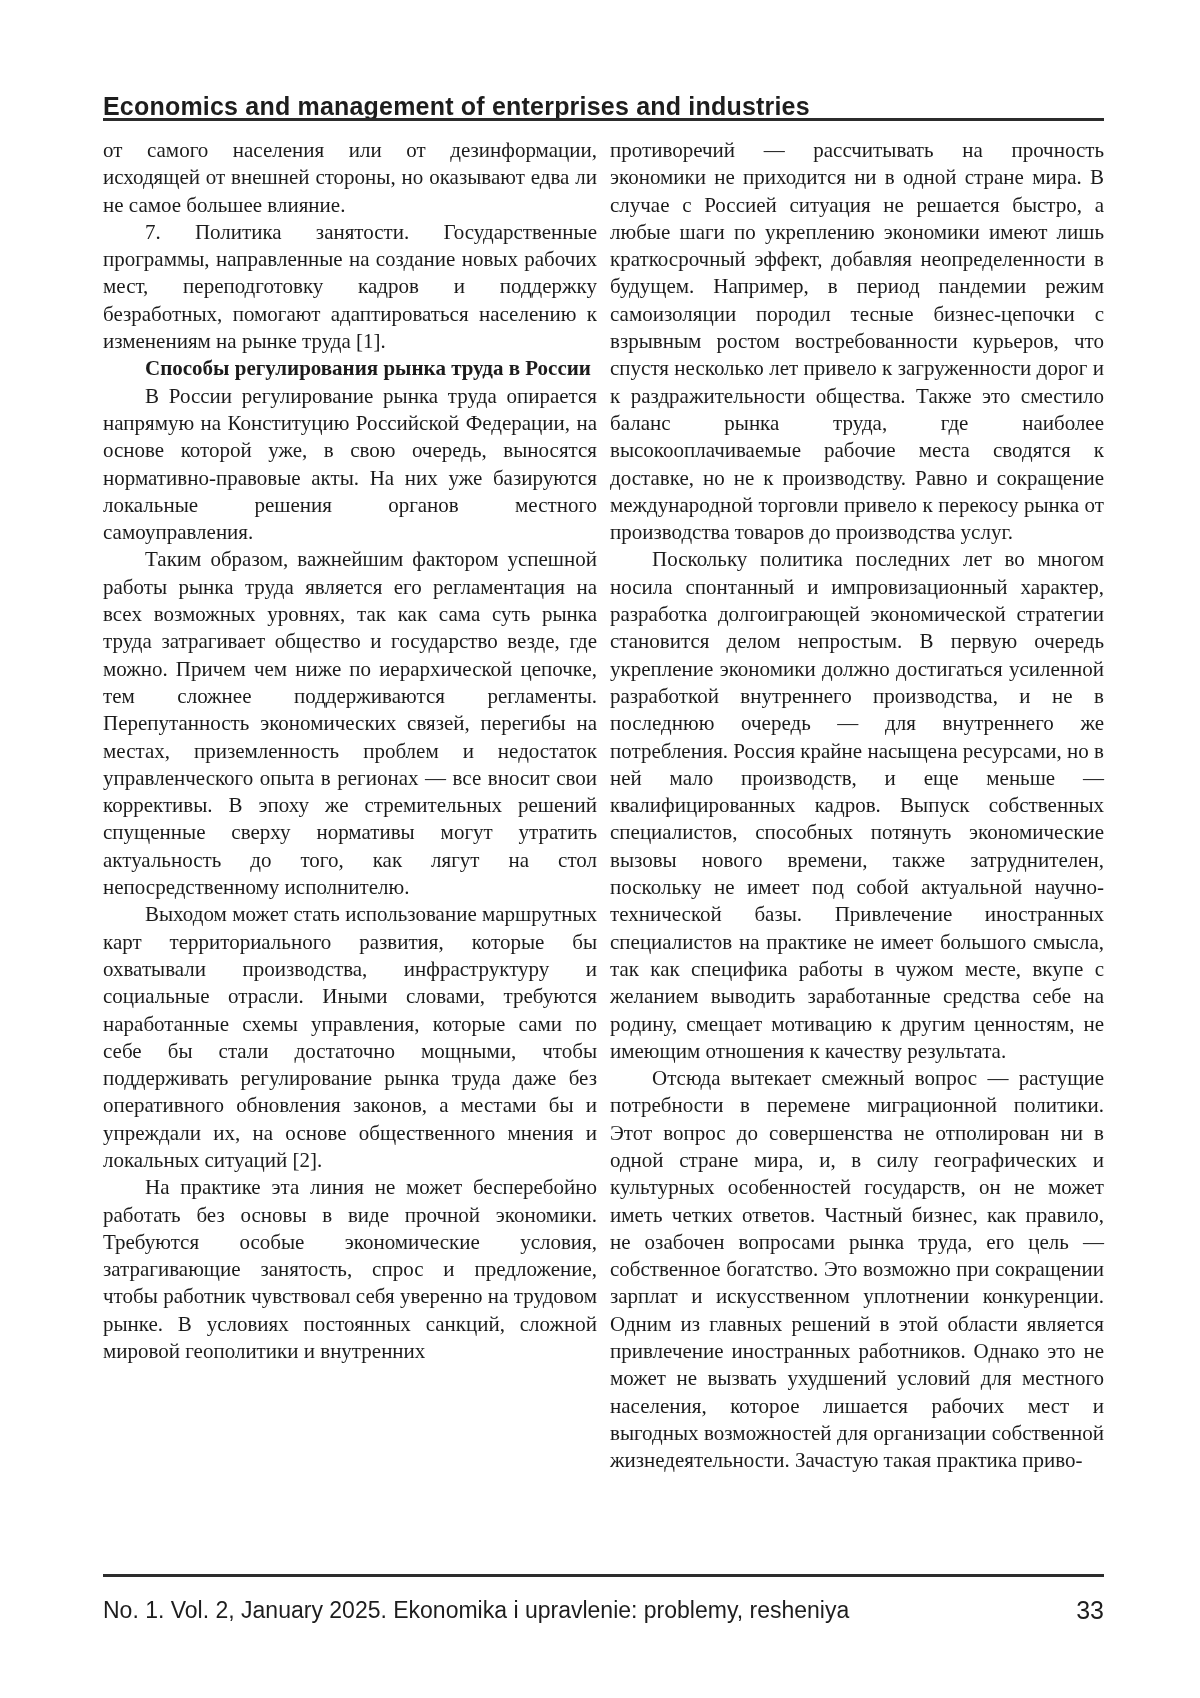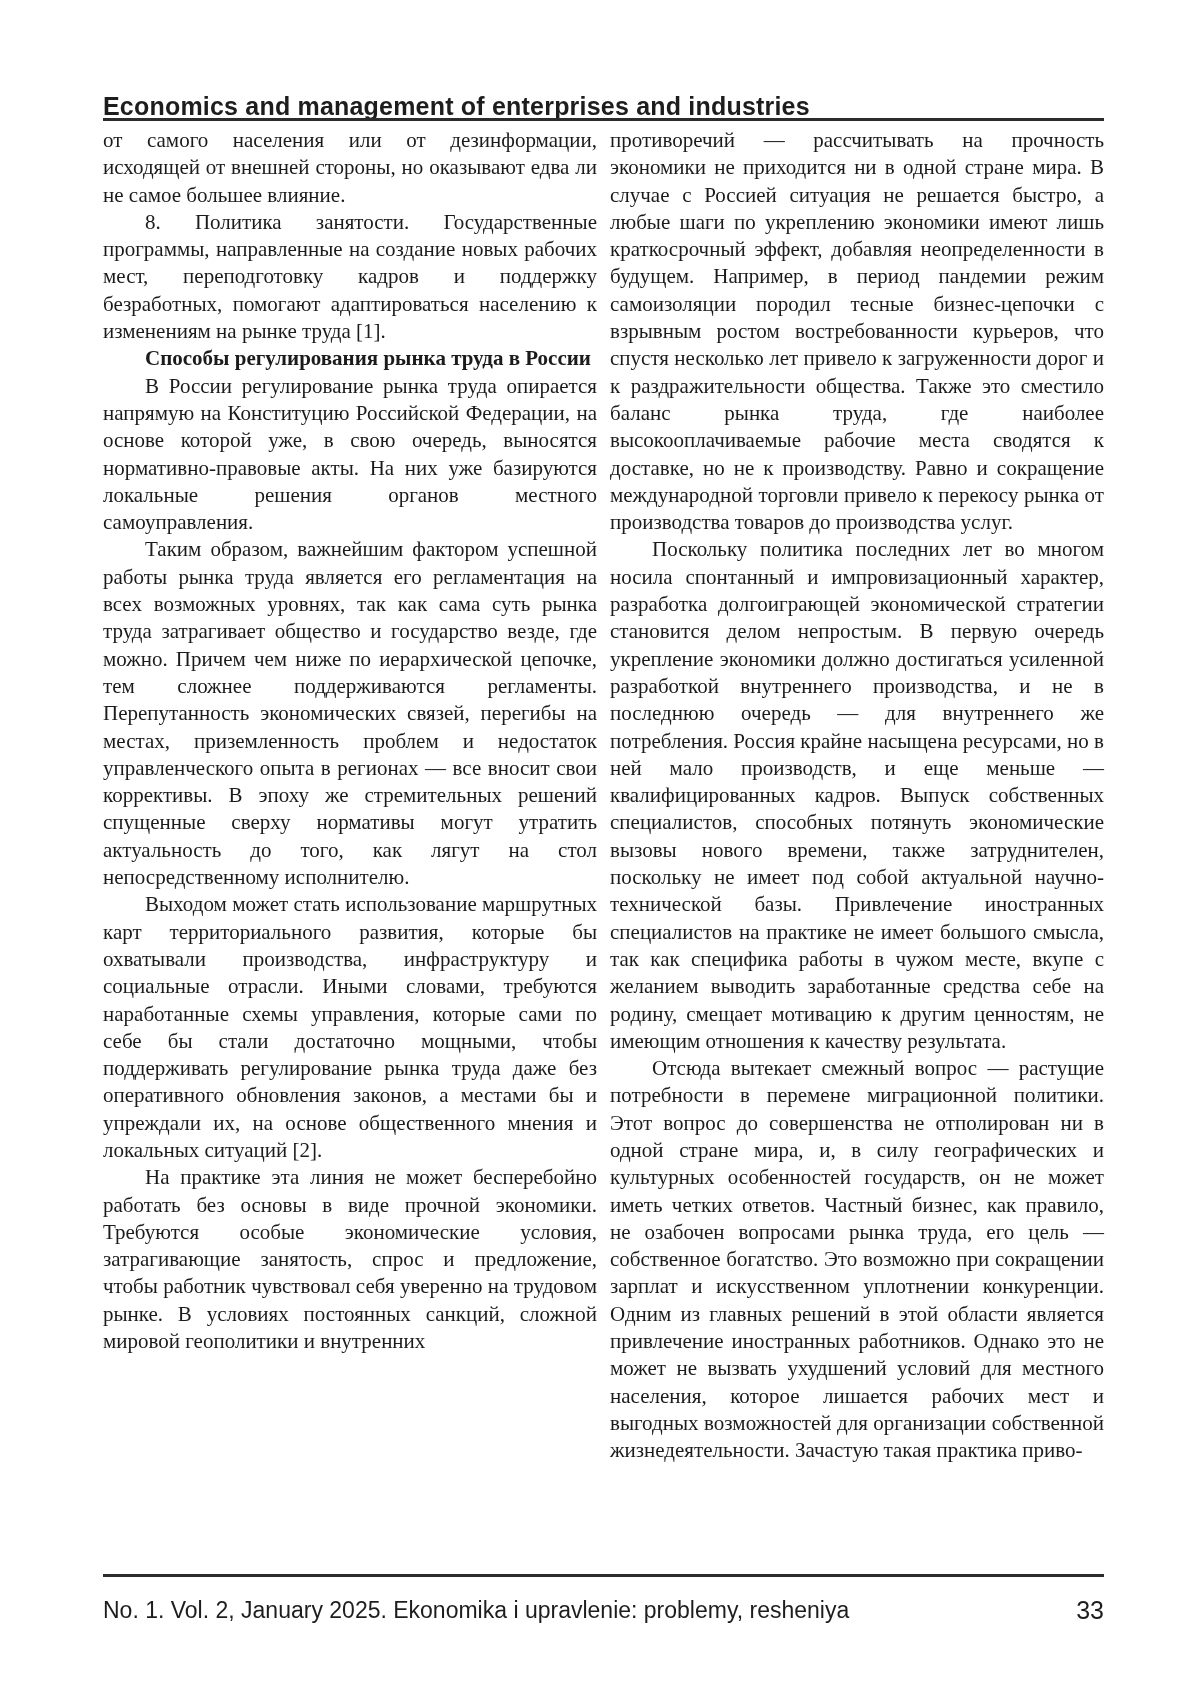--- a/index.html
+++ b/index.html
@@ -35,21 +35,21 @@
     position: absolute;
     left: 103px;
     width: 1001px;
     height: 3px;
     background: #2c2c2c;
   }
   .rule.header-rule { top: 118px; }
   .rule.footer-rule { top: 1574px; }
   .columns {
     position: absolute;
-    top: 127px;
+    top: 137px;
     left: 103px;
     width: 1001px;
     height: 1430px;
     display: flex;
     column-gap: 13px;
   }
   .col {
     flex: 1 1 0;
     min-width: 0;
     text-align: justify;
@@ -84,21 +84,21 @@
 <div class="page">
 
   <div class="running-head">Economics and management of enterprises and industries</div>
 
   <div class="rule header-rule"></div>
 
   <main class="columns">
 
     <section class="col">
       <p class="cont">от самого населения или от дезинформации, исходящей от внешней стороны, но оказывают едва ли не самое большее влияние.</p>
-      <p>8. Политика занятости. Государственные программы, направленные на создание новых рабочих мест, переподготовку кадров и поддержку безработных, помогают адаптироваться населению к изменениям на рынке труда [1].</p>
+      <p>7. Политика занятости. Государственные программы, направленные на создание новых рабочих мест, переподготовку кадров и поддержку безработных, помогают адаптироваться населению к изменениям на рынке труда [1].</p>
       <p class="heading">Способы регулирования рынка труда в России</p>
       <p>В России регулирование рынка труда опирается напрямую на Конституцию Российской Федерации, на основе которой уже, в свою очередь, выносятся нормативно-правовые акты. На них уже базируются локальные решения органов местного самоуправления.</p>
       <p>Таким образом, важнейшим фактором успешной работы рынка труда является его регламентация на всех возможных уровнях, так как сама суть рынка труда затрагивает общество и государство везде, где можно. Причем чем ниже по иерархической цепочке, тем сложнее поддерживаются регламенты. Перепутанность экономических связей, перегибы на местах, приземленность проблем и недостаток управленческого опыта в регионах — все вносит свои коррективы. В эпоху же стремительных решений спущенные сверху нормативы могут утратить актуальность до того, как лягут на стол непосредственному исполнителю.</p>
       <p>Выходом может стать использование маршрутных карт территориального развития, которые бы охватывали производства, инфраструктуру и социальные отрасли. Иными словами, требуются наработанные схемы управления, которые сами по себе бы стали достаточно мощными, чтобы поддерживать регулирование рынка труда даже без оперативного обновления законов, а местами бы и упреждали их, на основе общественного мнения и локальных ситуаций [2].</p>
       <p>На практике эта линия не может бесперебойно работать без основы в виде прочной экономики. Требуются особые экономические условия, затрагивающие занятость, спрос и предложение, чтобы работник чувствовал себя уверенно на трудовом рынке. В условиях постоянных санкций, сложной мировой геополитики и внутренних</p>
     </section>
 
     <section class="col">
       <p class="cont">противоречий — рассчитывать на прочность экономики не приходится ни в одной стране мира. В случае с Россией ситуация не решается быстро, а любые шаги по укреплению экономики имеют лишь краткосрочный эффект, добавляя неопределенности в будущем. Например, в период пандемии режим самоизоляции породил тесные бизнес-цепочки с взрывным ростом востребованности курьеров, что спустя несколько лет привело к загруженности дорог и к раздражительности общества. Также это сместило баланс рынка труда, где наиболее высокооплачиваемые рабочие места сводятся к доставке, но не к производству. Равно и сокращение международной торговли привело к перекосу рынка от производства товаров до производства услуг.</p>
       <p>Поскольку политика последних лет во многом носила спонтанный и импровизационный характер, разработка долгоиграющей экономической стратегии становится делом непростым. В первую очередь укрепление экономики должно достигаться усиленной разработкой внутреннего производства, и не в последнюю очередь — для внутреннего же потребления. Россия крайне насыщена ресурсами, но в ней мало производств, и еще меньше — квалифицированных кадров. Выпуск собственных специалистов, способных потянуть экономические вызовы нового времени, также затруднителен, поскольку не имеет под собой актуальной научно-технической базы. Привлечение иностранных специалистов на практике не имеет большого смысла, так как специфика работы в чужом месте, вкупе с желанием выводить заработанные средства себе на родину, смещает мотивацию к другим ценностям, не имеющим отношения к качеству результата.</p>

